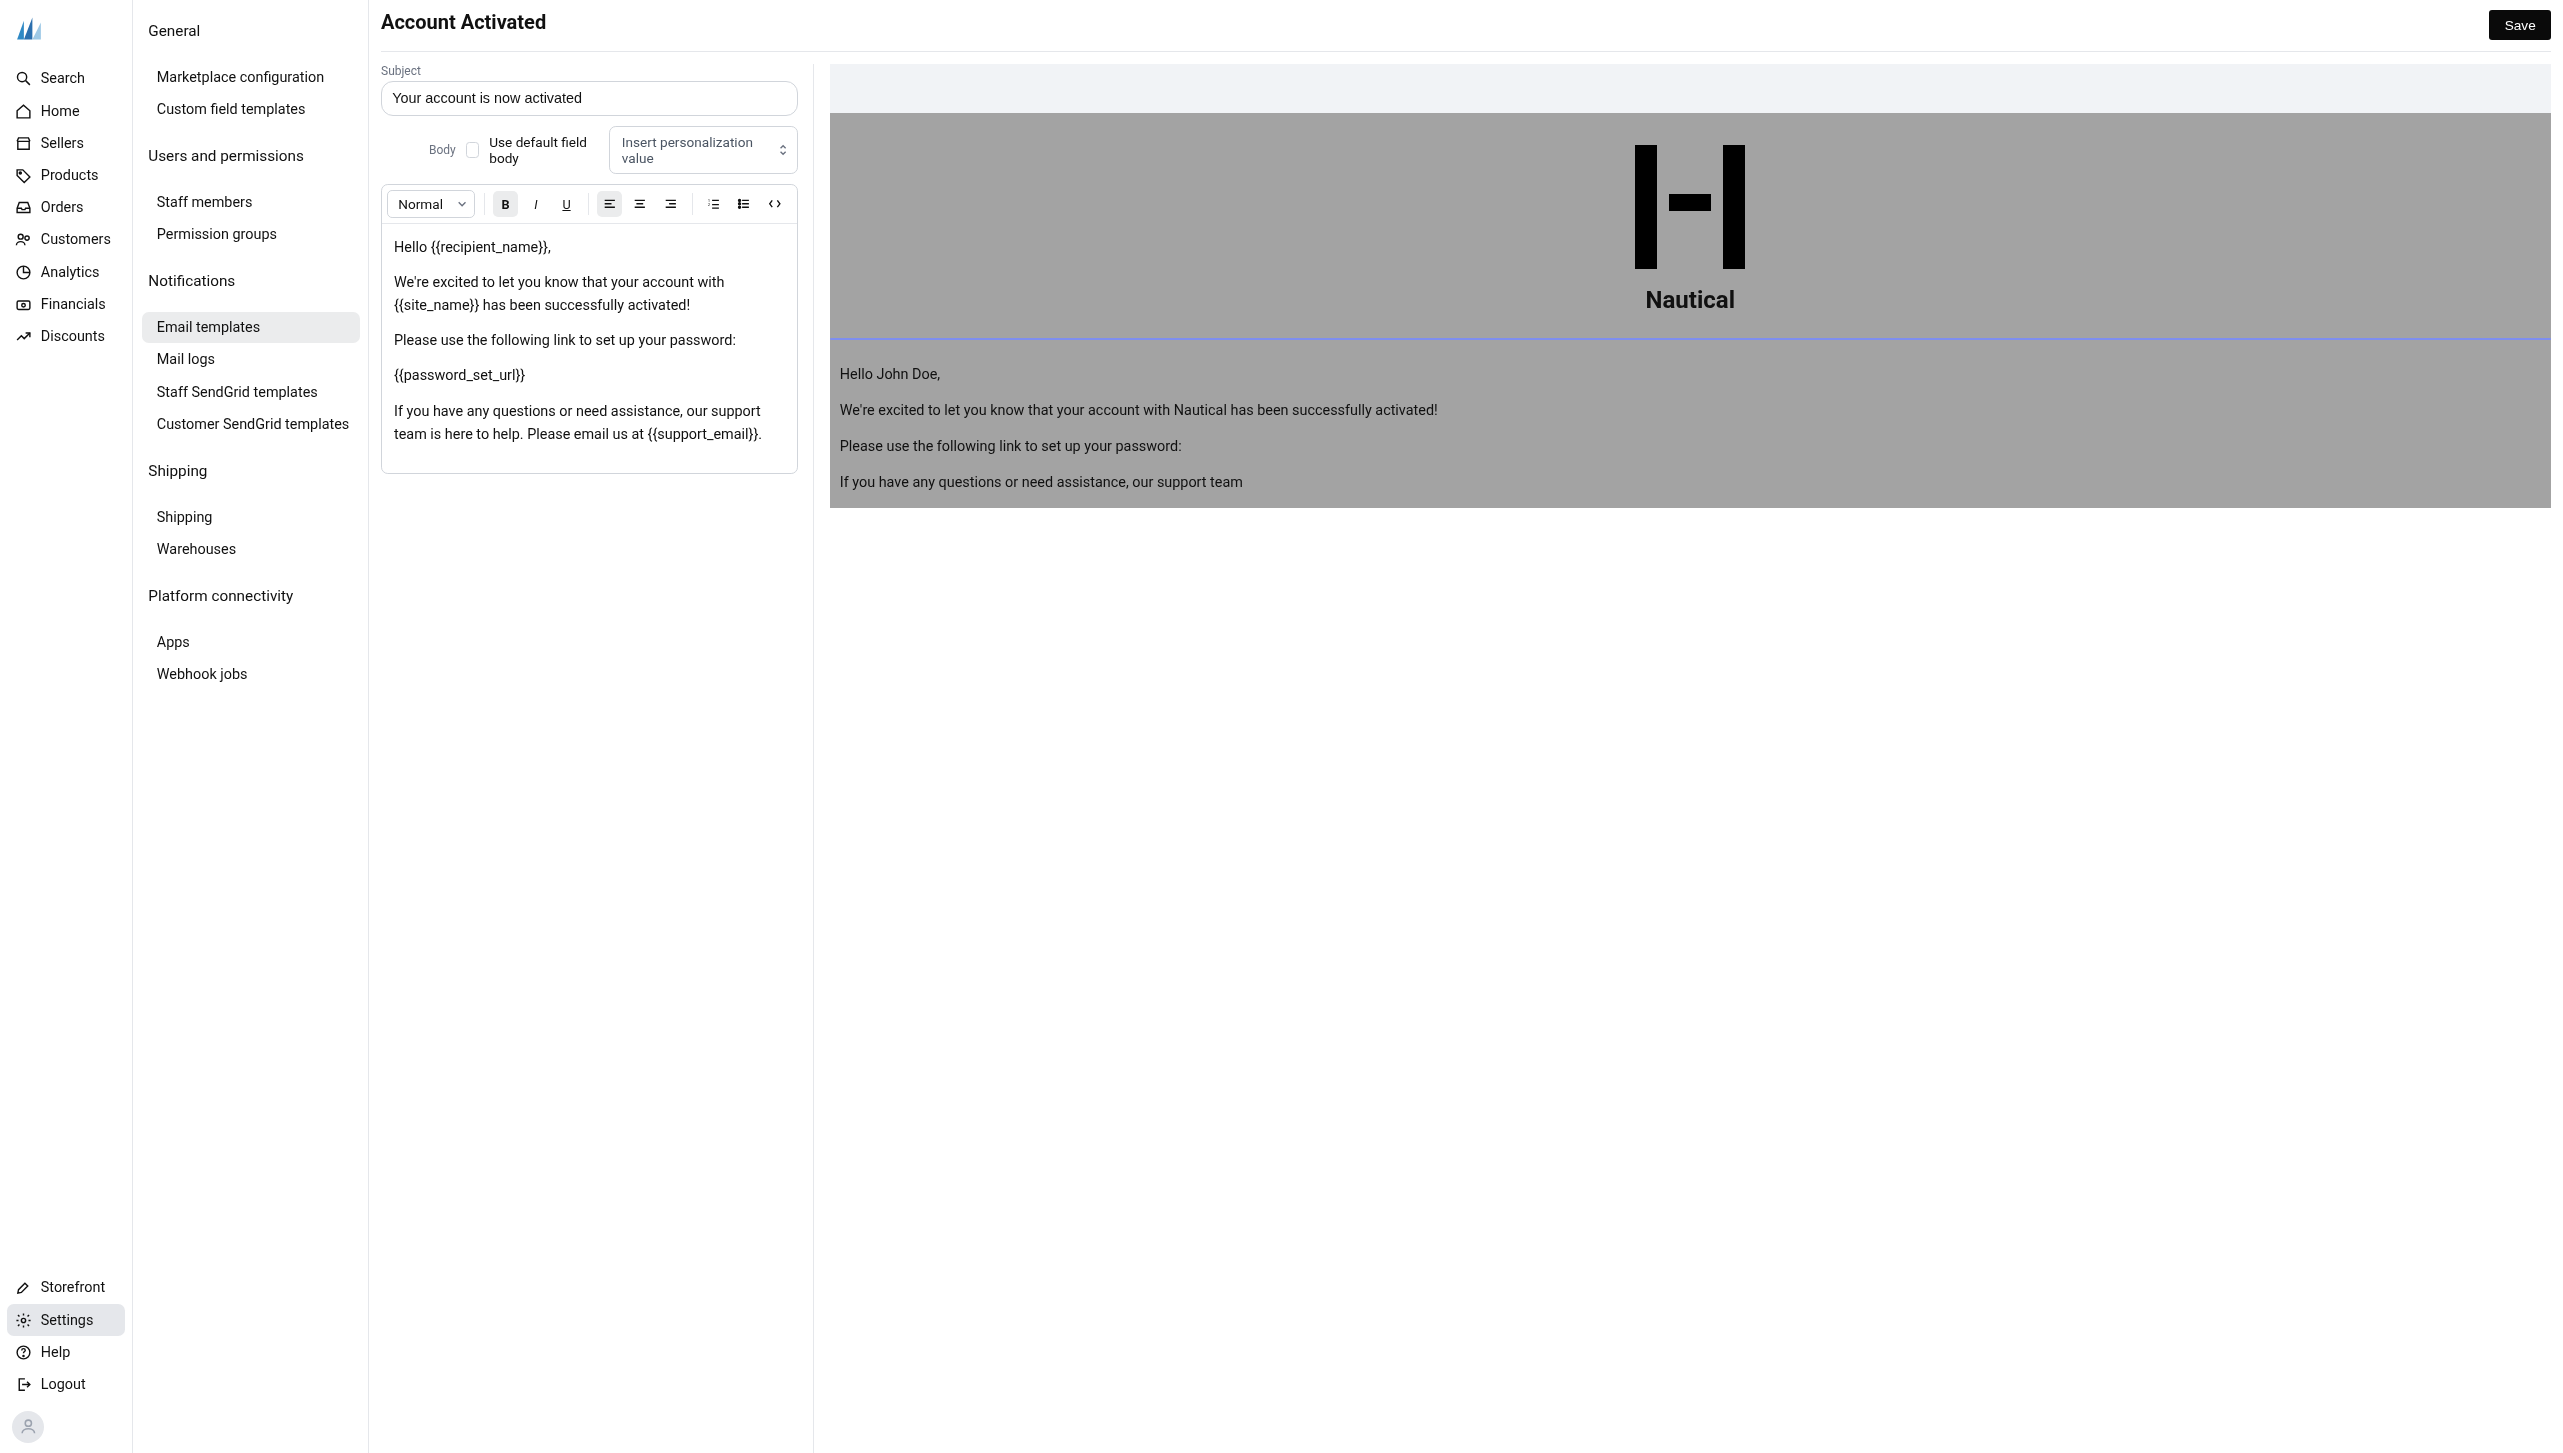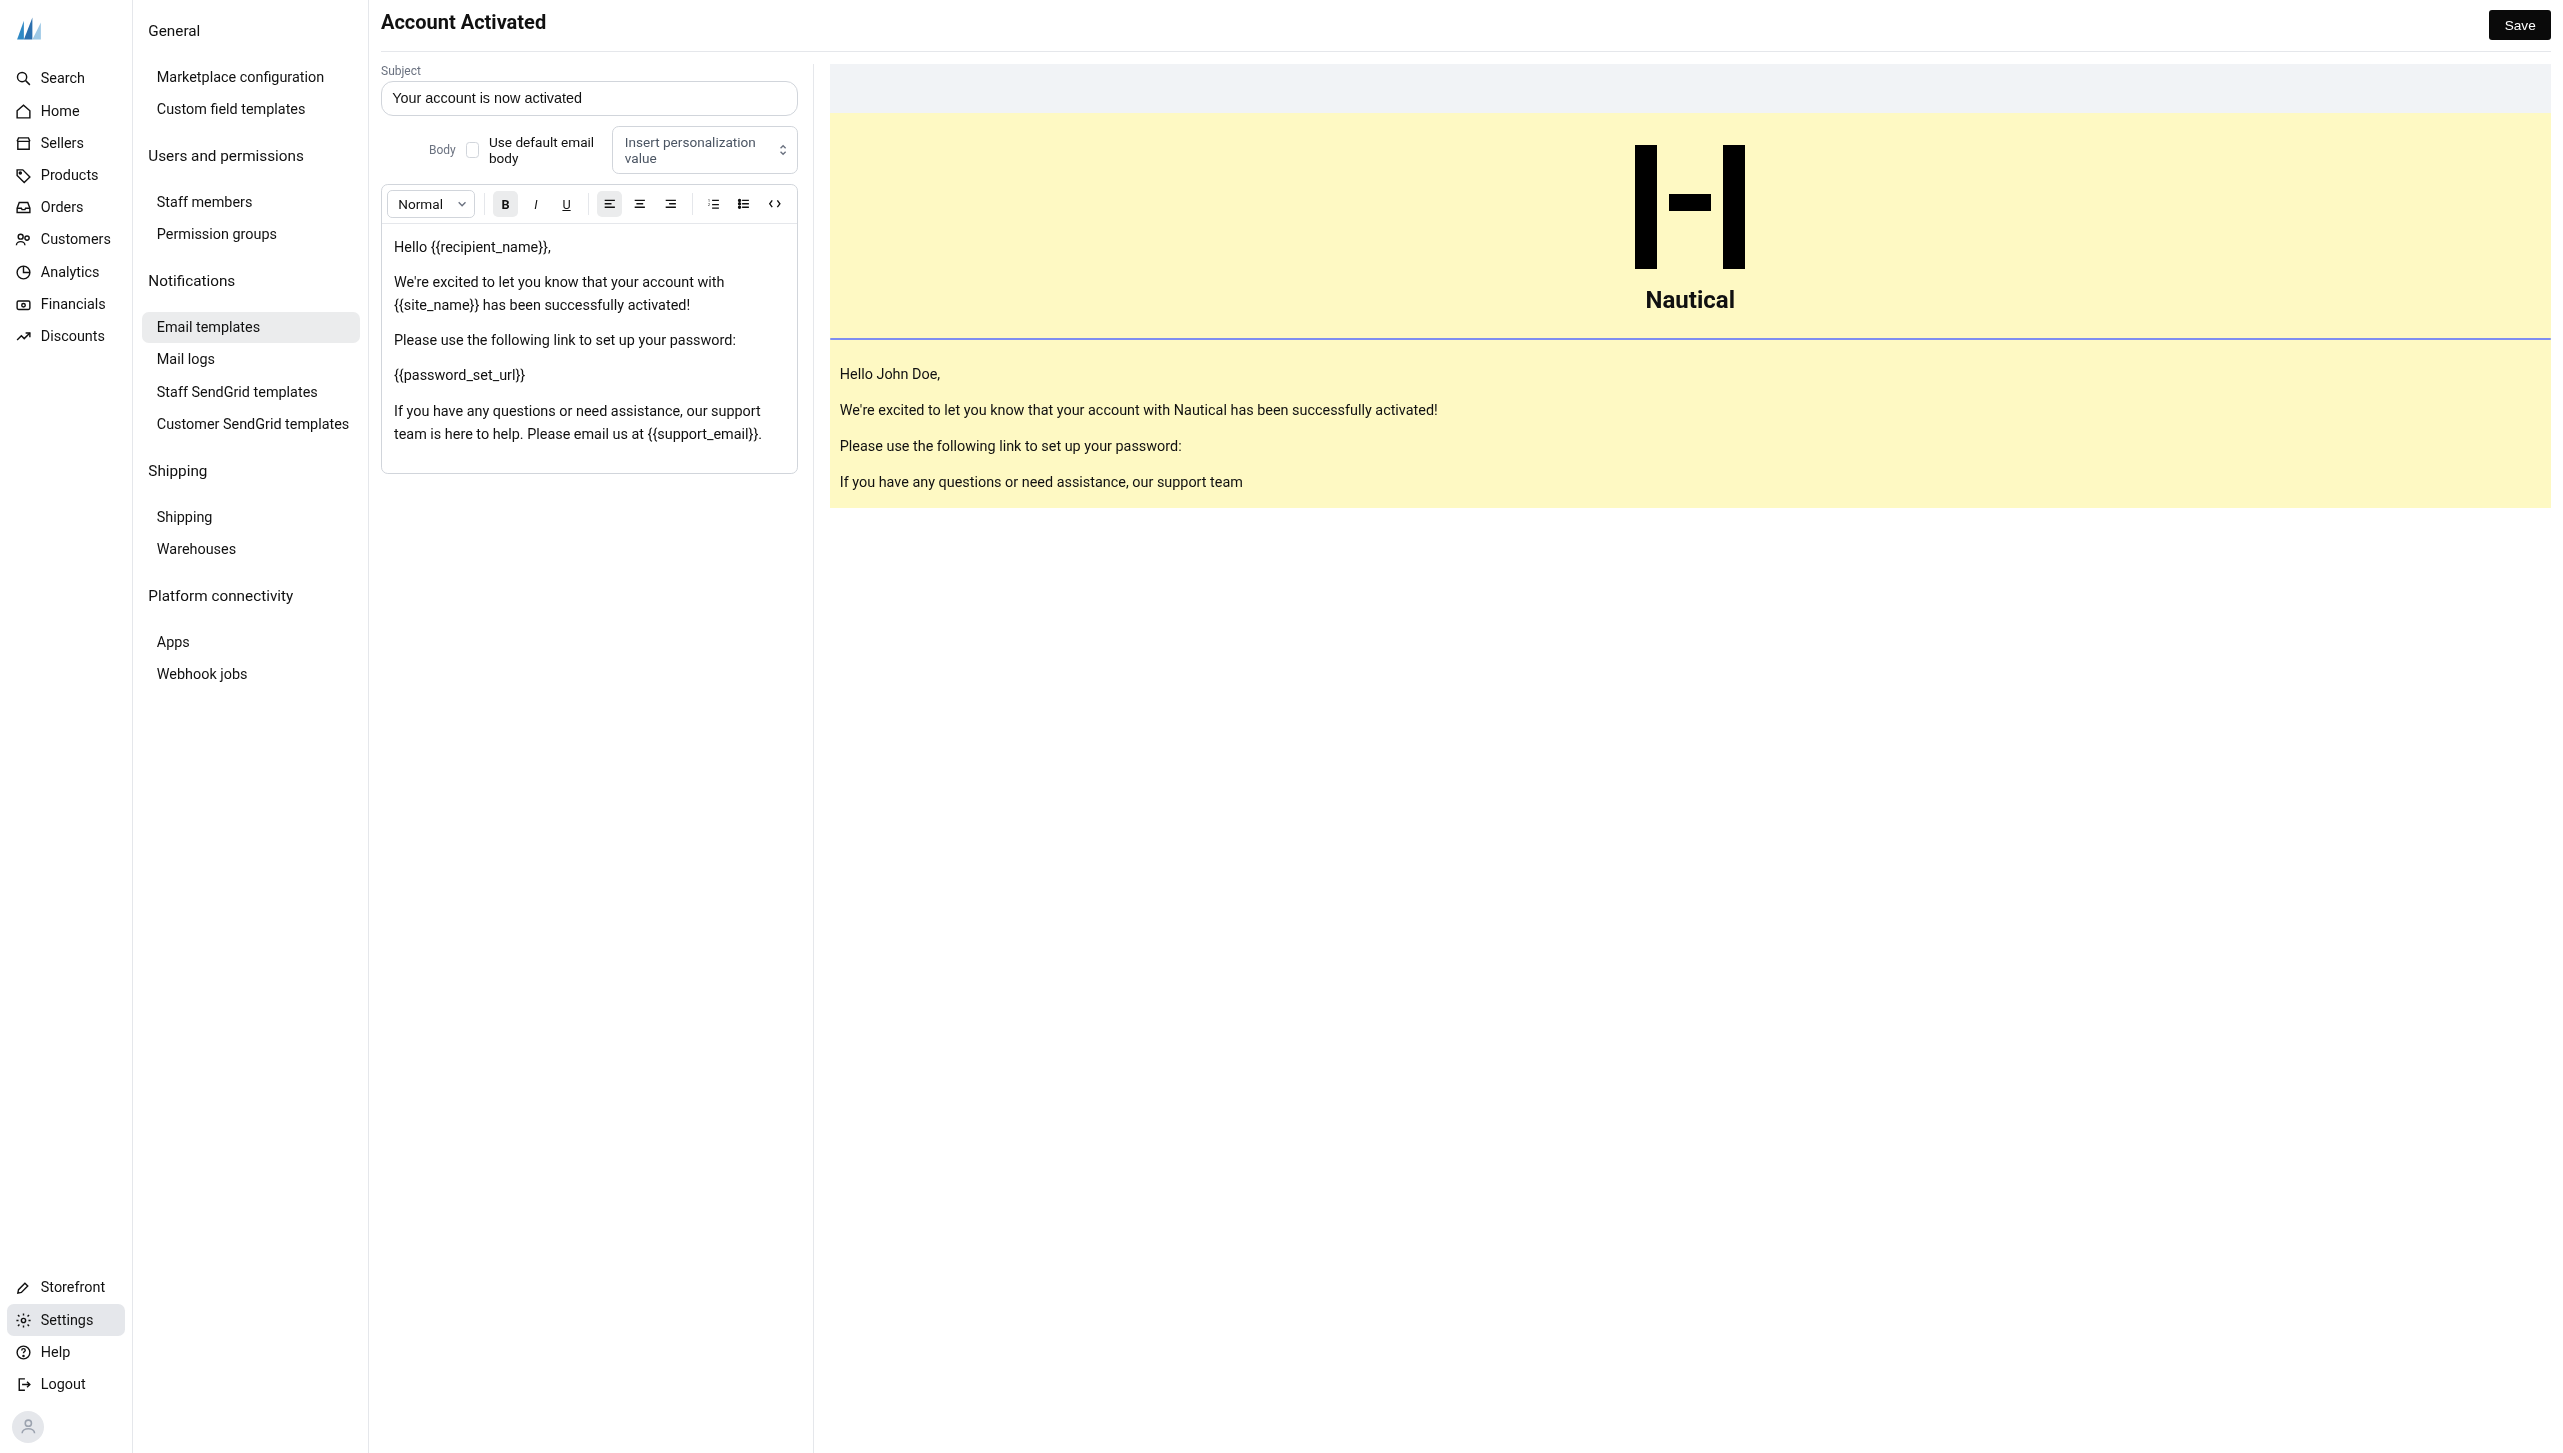--- a/index.html
+++ b/index.html
@@ -145,21 +145,21 @@
   .tb-btn svg { width:13.6px;height:13.6px; }
 
   .editor-body {
     padding:12px 12px 15.3px 12px;font-size:14.4px;line-height:1.6;
     min-height:237px;
   }
   .editor-body p { margin:0 0 12px 0; }
 
   
   .preview-frame {
-    background:#fef9c3;display:flex;flex-direction:column;
+    background:#a3a3a3;display:flex;flex-direction:column;
   }
   .preview-topbar { height:49px;background:#f1f3f6; }
   .preview-logo-area {
     display:flex;flex-direction:column;align-items:center;gap:17px;
     padding:32px 0 24px 0;
   }
   .logo-H { width:110px;height:124px;position:relative; }
   .logo-H .bar-l,.logo-H .bar-r {
     position:absolute;top:0;bottom:0;width:22px;background:#000;
   }
@@ -362,21 +362,21 @@
       <div>
         <div class="field-label">Subject</div>
         <input class="input" value="Your account is now activated" style="">
       </div>
 
 
       <div class="body-row">
         <div class="left">
           <span class="field-label" style="margin:0">Body</span>
           <span class="checkbox"></span>
-          <span style="font-size:13.6px;">Use default email body</span>
+          <span style="font-size:13.6px;">Use default field body</span>
         </div>
         <div class="select-pill">
           <span>Insert personalization value</span>
           <span class="chev">
             <svg viewBox="0 0 12 14" width="10.2" height="12" fill="none" stroke="currentColor" stroke-width="1.6">
                 <path d="M3 5l3-3 3 3"></path>
                 <path d="M3 9l3 3 3-3"></path>
               </svg>
           </span>
         </div>

